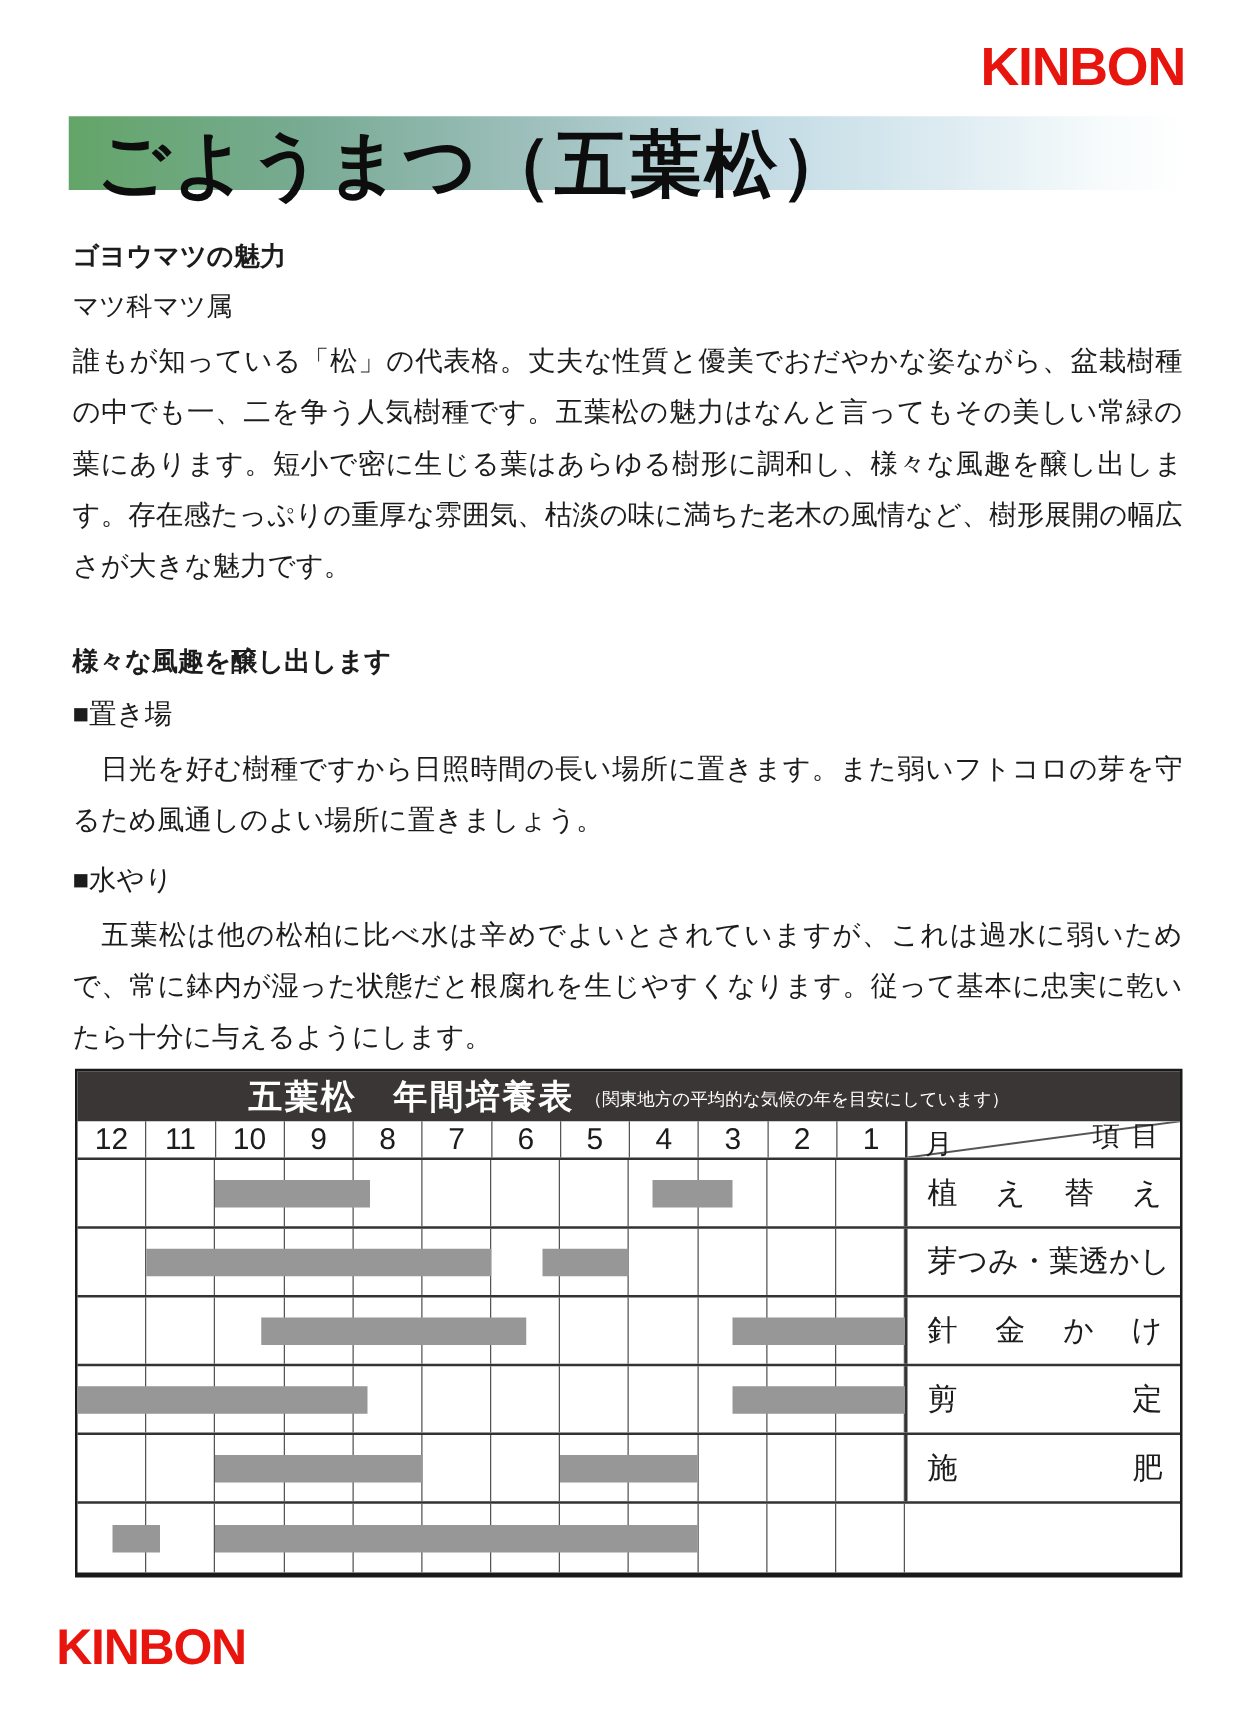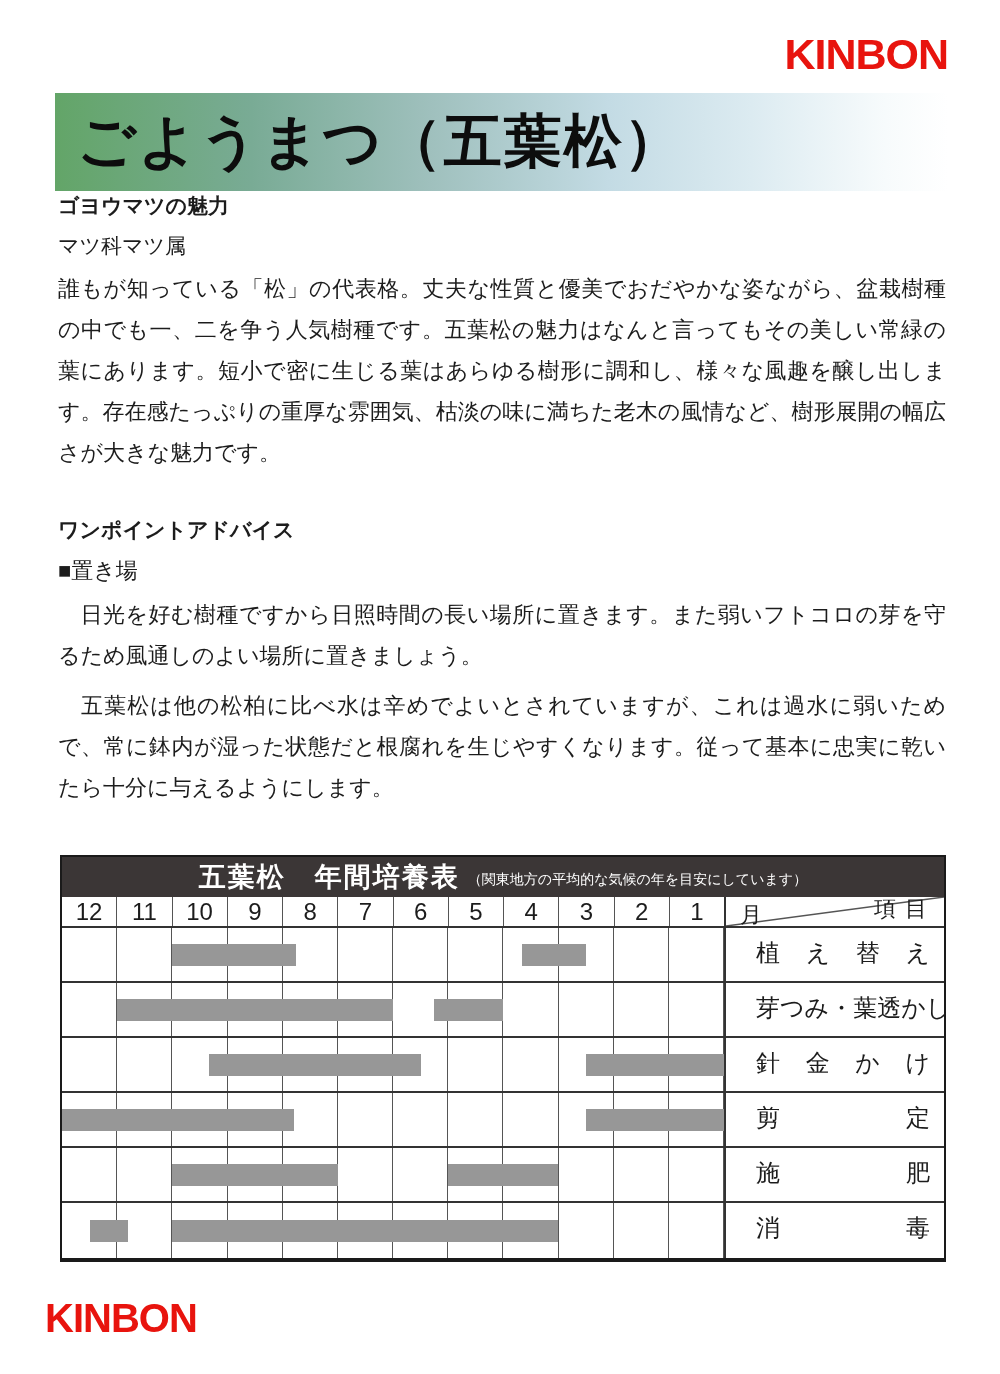--- a/index.html
+++ b/index.html
@@ -7,23 +7,23 @@
   .page {
     position:relative; width:1000px; height:1374px; background:#ffffff;
     font-family:"Liberation Sans","DejaVu Sans",sans-serif; color:#1c1c1c; overflow:hidden;border-radius:22px;
   }
   
   .logo { color:#e8140e; font-weight:bold; letter-spacing:-1px; font-family:"Liberation Sans",sans-serif; }
   .logo-top { position:absolute; top:30px; right:52px; font-size:43px; }
   .logo-bottom { position:absolute; top:1296px; left:45px; font-size:40px; }
   
   .banner {
-    position:absolute; top:93px; left:55px; width:893px; height:98px;
+    position:absolute; top:93px; left:55px; width:893px; height:59px;
     background:linear-gradient(90deg,#63a568 0%,#79ab95 22%,#9fc0bd 42%,#c3dbe4 62%,#dcebf1 78%,#f7fbfc 93%,#ffffff 100%);
-    display:flex; align-items:center;
+    display:flex; 
   }
   .banner-title {
     font-family:"Liberation Serif","DejaVu Serif",serif; font-weight:bold;
     font-size:58px; color:#0d0d0d; padding-left:22px; letter-spacing:2px; white-space:nowrap;
   }
   
   .content { position:absolute; top:193px; left:58px; width:888px; }
   .sec-heading { font-size:21px; font-weight:bold; line-height:26px; }
   .sub-line { font-size:21px; line-height:26px; margin-top:14px; }
   .para { font-size:22px; line-height:41px; margin-top:9px; text-align:justify; }
@@ -52,45 +52,46 @@
   .corner-month { position:absolute; top:3px; left:14px; font-size:22px; font-family:"Liberation Serif",serif; }
   .corner-item { position:absolute; bottom:2px; right:8px; font-size:22px; letter-spacing:9px; font-family:"Liberation Serif",serif; }
   .cal-row { display:flex; height:55px; border-bottom:2px solid #333; }
   .cal-row:last-child { border-bottom:none; }
   .cal-track { flex:0 0 662px; position:relative; display:flex; }
   .cal-cell { flex:1; border-right:1px solid #555; }
   .cal-cell:last-child { border-right:none; }
   .cal-bar { position:absolute; top:50%; transform:translateY(-50%); height:22px; }
   .cal-label {
     flex:1; border-left:2px solid #333; display:block;
-    font-family:Liberation Mono, monospace; font-size:24px; color:#1c1c1c;
-    padding:12px 14px 0 30px; text-align:justify; text-align-last:justify; line-height:30px; white-space:nowrap;
+    font-family:Liberation Serif, serif; font-size:24px; color:#1c1c1c;
+    padding:12px 14px 0 16px; text-align:justify; text-align-last:justify; line-height:30px; white-space:nowrap;
   }
 </style>
 </head>
 <body>
 
 <div class="page">
 
   <div class="logo logo-top">KINBON</div>
 
   <div class="banner">
     <div class="banner-title">ごようまつ（五葉松）</div>
   </div>
 
   <div class="content">
     <div class="sec-heading">ゴヨウマツの魅力</div>
     <div class="sub-line">マツ科マツ属</div>
     <div class="para">誰もが知っている「松」の代表格。丈夫な性質と優美でおだやかな姿ながら、盆栽樹種の中でも一、二を争う人気樹種です。五葉松の魅力はなんと言ってもその美しい常緑の葉にあります。短小で密に生じる葉はあらゆる樹形に調和し、様々な風趣を醸し出します。存在感たっぷりの重厚な雰囲気、枯淡の味に満ちた老木の風情など、樹形展開の幅広さが大きな魅力です。</div>
 
-    <div class="sec-heading advice-heading">ワンポイントアドバイス</div>
+    <div class="sec-heading advice-heading">様々な風趣を醸し出します</div>
 
     <div class="sub-heading">■置き場</div>
     <div class="para">　日光を好む樹種ですから日照時間の長い場所に置きます。また弱いフトコロの芽を守るため風通しのよい場所に置きましょう。</div>
 
+    <div class="sub-heading">■水やり</div>
     <div class="para">　五葉松は他の松柏に比べ水は辛めでよいとされていますが、これは過水に弱いためで、常に鉢内が湿った状態だと根腐れを生じやすくなります。従って基本に忠実に乾いたら十分に与えるようにします。</div>
   </div>
 
   <div class="cal-table">
     <div class="cal-titlebar">
       <span class="cal-title">五葉松　年間培養表</span>
       <span class="cal-subtitle">（関東地方の平均的な気候の年を目安にしています）</span>
     </div>
     <div class="cal-mrow">
       <div class="cal-months" id="cal-months">
@@ -221,20 +222,19 @@
             <div class="cal-cell"></div>
             <div class="cal-cell"></div>
             <div class="cal-cell"></div>
             <div class="cal-cell"></div>
             <div class="cal-cell"></div>
             <div class="cal-cell"></div>
             <div class="cal-cell"></div>
             <div class="cal-bar" style="left: 4.16667%; width: 5.83333%; background: rgb(151, 151, 151);"></div>
             <div class="cal-bar" style="left: 16.6667%; width: 58.3333%; background: rgb(151, 151, 151);"></div>
           </div>
-          <div class="cal-label">消毒</div>
         </div>
       </div>
   </div>
 
   <div class="logo logo-bottom">KINBON</div>
 
 </div>
 
 </body></html>

